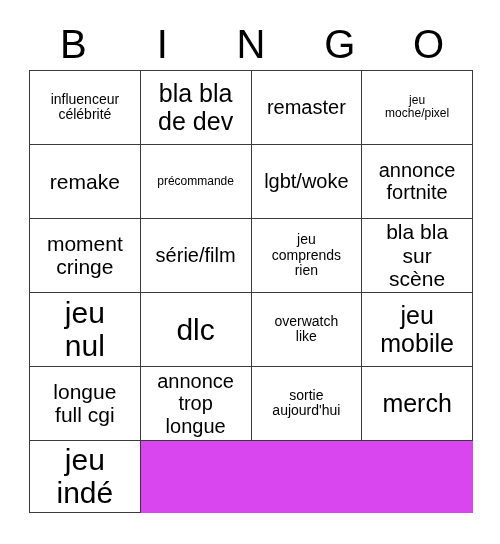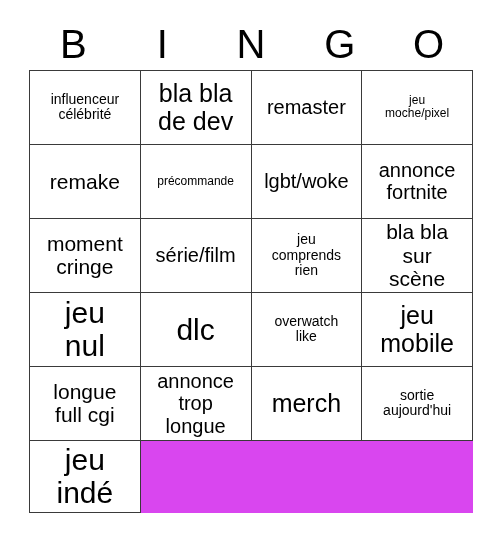--- a/index.html
+++ b/index.html
@@ -160,26 +160,26 @@
       </div>
       <div class="cell fs-l">
         <span class="cell-text">longue
 full cgi</span>
       </div>
       <div class="cell fs-m">
         <span class="cell-text">annonce
 trop
 longue</span>
       </div>
-      <div class="cell fs-xl">
-        <span class="cell-text">merch</span>
-      </div>
       <div class="cell fs-s">
         <span class="cell-text">sortie
 aujourd'hui</span>
+      </div>
+      <div class="cell fs-xl">
+        <span class="cell-text">merch</span>
       </div>
       <div class="cell fs-xxl">
         <span class="cell-text">jeu
 indé</span>
       </div>
     </div>
 
 </div>
 
 </body></html>

